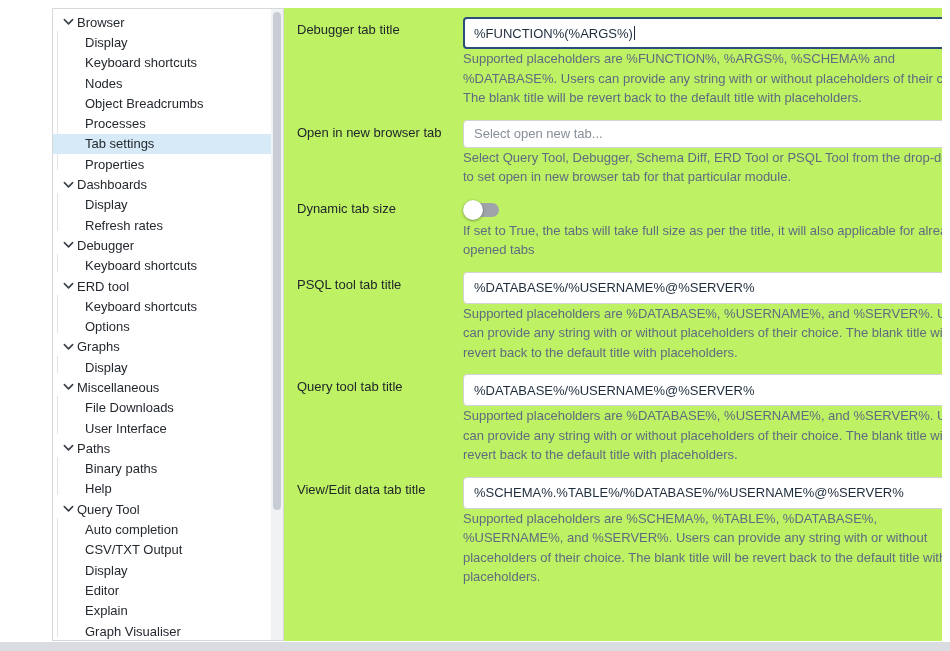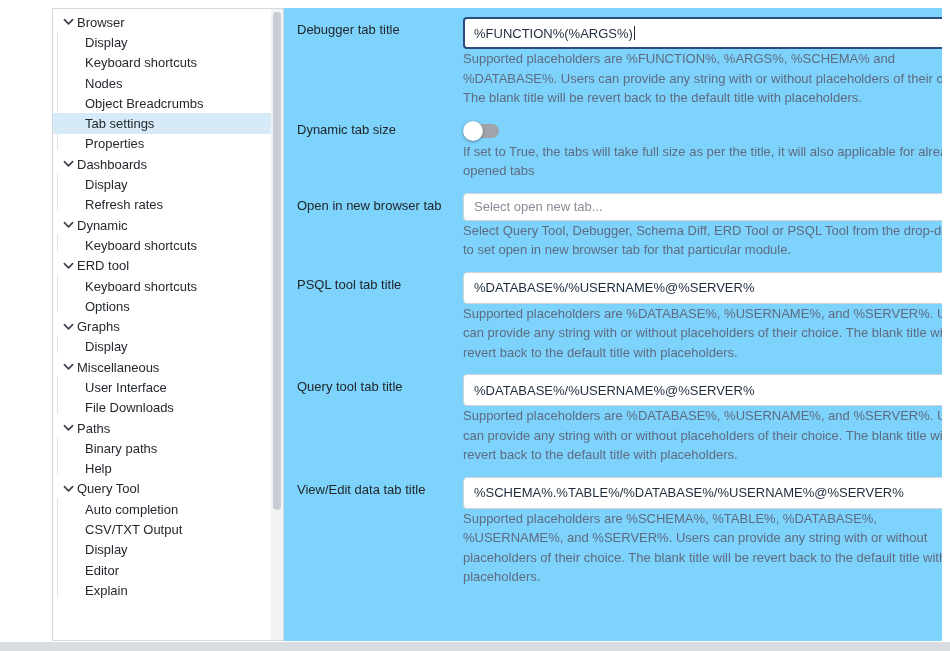--- a/index.html
+++ b/index.html
@@ -23,21 +23,21 @@
   .tree-row.selected { background: var(--selected-item-bg, #d6eaf8); }
   .tree-caret { display: inline-flex; align-items: center; justify-content: center;
     width: 15px; height: 15px; margin-right: 1px; flex: 0 0 15px; }
 
   .tree-scroll-track { position: absolute; top: 0; right: 0; width: 12px; height: 100%;
     background: var(--scroll-track, #f1f2f4); }
   .tree-scroll-thumb { position: absolute; top: 3px; left: 2px; width: 8px; height: 498px;
     border-radius: 4px; background: var(--scroll-thumb, #c8cdd5); }
 
   
-  .content-panel { flex: 1 1 auto; padding: 9px 8px 0 13px; background: #7dd3fc; overflow: hidden; }
+  .content-panel { flex: 1 1 auto; padding: 9px 8px 0 13px; background: #bef264; overflow: hidden; }
   .pref-row { display: flex; margin-bottom: 12px; }
   .pref-label { width: 166px; flex: 0 0 166px; padding-top: 5px;
     font-size: 13px; color: var(--label-text, #21262b); }
   .pref-row.toggle-row .pref-label { padding-top: 2px; }
   .pref-control { flex: 0 0 516px; width: 516px; }
 
   .textbox { position: relative; width: 516px; height: 32px;
     border: 1px solid var(--input-border, #d0d4d9); border-radius: 4px; background: #fff;
     display: flex; align-items: center; padding: 0 10px; font-size: 13px;
     color: var(--input-text, #1f2d3d); }
@@ -91,20 +91,23 @@
           </div>
           <div class="tree-row child">
             <span>Keyboard shortcuts</span>
           </div>
           <div class="tree-row child">
             <span>Nodes</span>
           </div>
           <div class="tree-row child">
             <span>Object Breadcrumbs</span>
           </div>
+          <div class="tree-row child">
+            <span>Processes</span>
+          </div>
           <div class="tree-row child selected">
             <span>Tab settings</span>
           </div>
           <div class="tree-row child">
             <span>Properties</span>
           </div>
         </div>
         <div class="tree-group">
           <div class="tree-row parent">
             <span class="tree-caret">
@@ -121,21 +124,21 @@
             <span>Refresh rates</span>
           </div>
         </div>
         <div class="tree-group">
           <div class="tree-row parent">
             <span class="tree-caret">
               <svg width="11" height="8" viewBox="0 0 12 8">
                 <path d="M1.5 1.5 L6 6 L10.5 1.5" fill="none" stroke="#3c4149" stroke-width="1.8" stroke-linecap="round" stroke-linejoin="round"></path>
               </svg>
             </span>
-            <span>Dynamic</span>
+            <span>Debugger</span>
           </div>
           <div class="tree-row child">
             <span>Keyboard shortcuts</span>
           </div>
         </div>
         <div class="tree-group">
           <div class="tree-row parent">
             <span class="tree-caret">
               <svg width="11" height="8" viewBox="0 0 12 8">
                 <path d="M1.5 1.5 L6 6 L10.5 1.5" fill="none" stroke="#3c4149" stroke-width="1.8" stroke-linecap="round" stroke-linejoin="round"></path>
@@ -166,25 +169,25 @@
         <div class="tree-group">
           <div class="tree-row parent">
             <span class="tree-caret">
               <svg width="11" height="8" viewBox="0 0 12 8">
                 <path d="M1.5 1.5 L6 6 L10.5 1.5" fill="none" stroke="#3c4149" stroke-width="1.8" stroke-linecap="round" stroke-linejoin="round"></path>
               </svg>
             </span>
             <span>Miscellaneous</span>
           </div>
           <div class="tree-row child">
+            <span>File Downloads</span>
+          </div>
+          <div class="tree-row child">
             <span>User Interface</span>
           </div>
-          <div class="tree-row child">
-            <span>File Downloads</span>
-          </div>
         </div>
         <div class="tree-group">
           <div class="tree-row parent">
             <span class="tree-caret">
               <svg width="11" height="8" viewBox="0 0 12 8">
                 <path d="M1.5 1.5 L6 6 L10.5 1.5" fill="none" stroke="#3c4149" stroke-width="1.8" stroke-linecap="round" stroke-linejoin="round"></path>
               </svg>
             </span>
             <span>Paths</span>
           </div>
@@ -211,58 +214,61 @@
             <span>CSV/TXT Output</span>
           </div>
           <div class="tree-row child">
             <span>Display</span>
           </div>
           <div class="tree-row child">
             <span>Editor</span>
           </div>
           <div class="tree-row child">
             <span>Explain</span>
+          </div>
+          <div class="tree-row child">
+            <span>Graph Visualiser</span>
           </div>
         </div>
       </div>
     <div class="tree-scroll-track">
       <div class="tree-scroll-thumb"></div>
     </div>
   </aside>
 
   <main class="content-panel" id="rows">
       <div class="pref-row">
         <div class="pref-label"><span>Debugger tab title</span></div>
         <div class="pref-control">
           <div class="textbox focused">
             <span class="tb-text">%FUNCTION%(%ARGS%)</span>
             <span class="text-cursor"></span>
           </div>
           <div class="pref-help">Supported placeholders are %FUNCTION%, %ARGS%, %SCHEMA% and %DATABASE%. Users can provide any string with or without placeholders of their choice. The blank title will be revert back to the default title with placeholders.</div>
         </div>
-      </div>
-      <div class="pref-row toggle-row">
-        <div class="pref-label"><span>Dynamic tab size</span></div>
-        <div class="pref-control"><div class="switch"><span class="track"></span><span class="knob"></span></div><div class="pref-help">If set to True, the tabs will take full size as per the title, it will also applicable for already opened tabs</div></div>
       </div>
       <div class="pref-row">
         <div class="pref-label"><span>Open in new browser tab</span></div>
         <div class="pref-control">
           <div class="selectbox">
             <span class="placeholder">Select open new tab...</span>
             <span class="sel-divider"></span>
             <span class="sel-caret">
               <svg width="12" height="8" viewBox="0 0 12 8">
                 <path d="M1.5 1.5 L6 6 L10.5 1.5" fill="none" stroke="#9aa1ab" stroke-width="1.6" stroke-linecap="round" stroke-linejoin="round"></path>
               </svg>
             </span>
           </div>
           <div class="pref-help">Select Query Tool, Debugger, Schema Diff, ERD Tool or PSQL Tool from the drop-down to set open in new browser tab for that particular module.</div>
         </div>
       </div>
+      <div class="pref-row toggle-row">
+        <div class="pref-label"><span>Dynamic tab size</span></div>
+        <div class="pref-control"><div class="switch"><span class="track"></span><span class="knob"></span></div><div class="pref-help">If set to True, the tabs will take full size as per the title, it will also applicable for already opened tabs</div></div>
+      </div>
       <div class="pref-row">
         <div class="pref-label"><span>PSQL tool tab title</span></div>
         <div class="pref-control">
           <div class="textbox">
             <span class="tb-text">%DATABASE%/%USERNAME%@%SERVER%</span>
           </div>
           <div class="pref-help">Supported placeholders are %DATABASE%, %USERNAME%, and %SERVER%. Users can provide any string with or without placeholders of their choice. The blank title will be revert back to the default title with placeholders.</div>
         </div>
       </div>
       <div class="pref-row">

